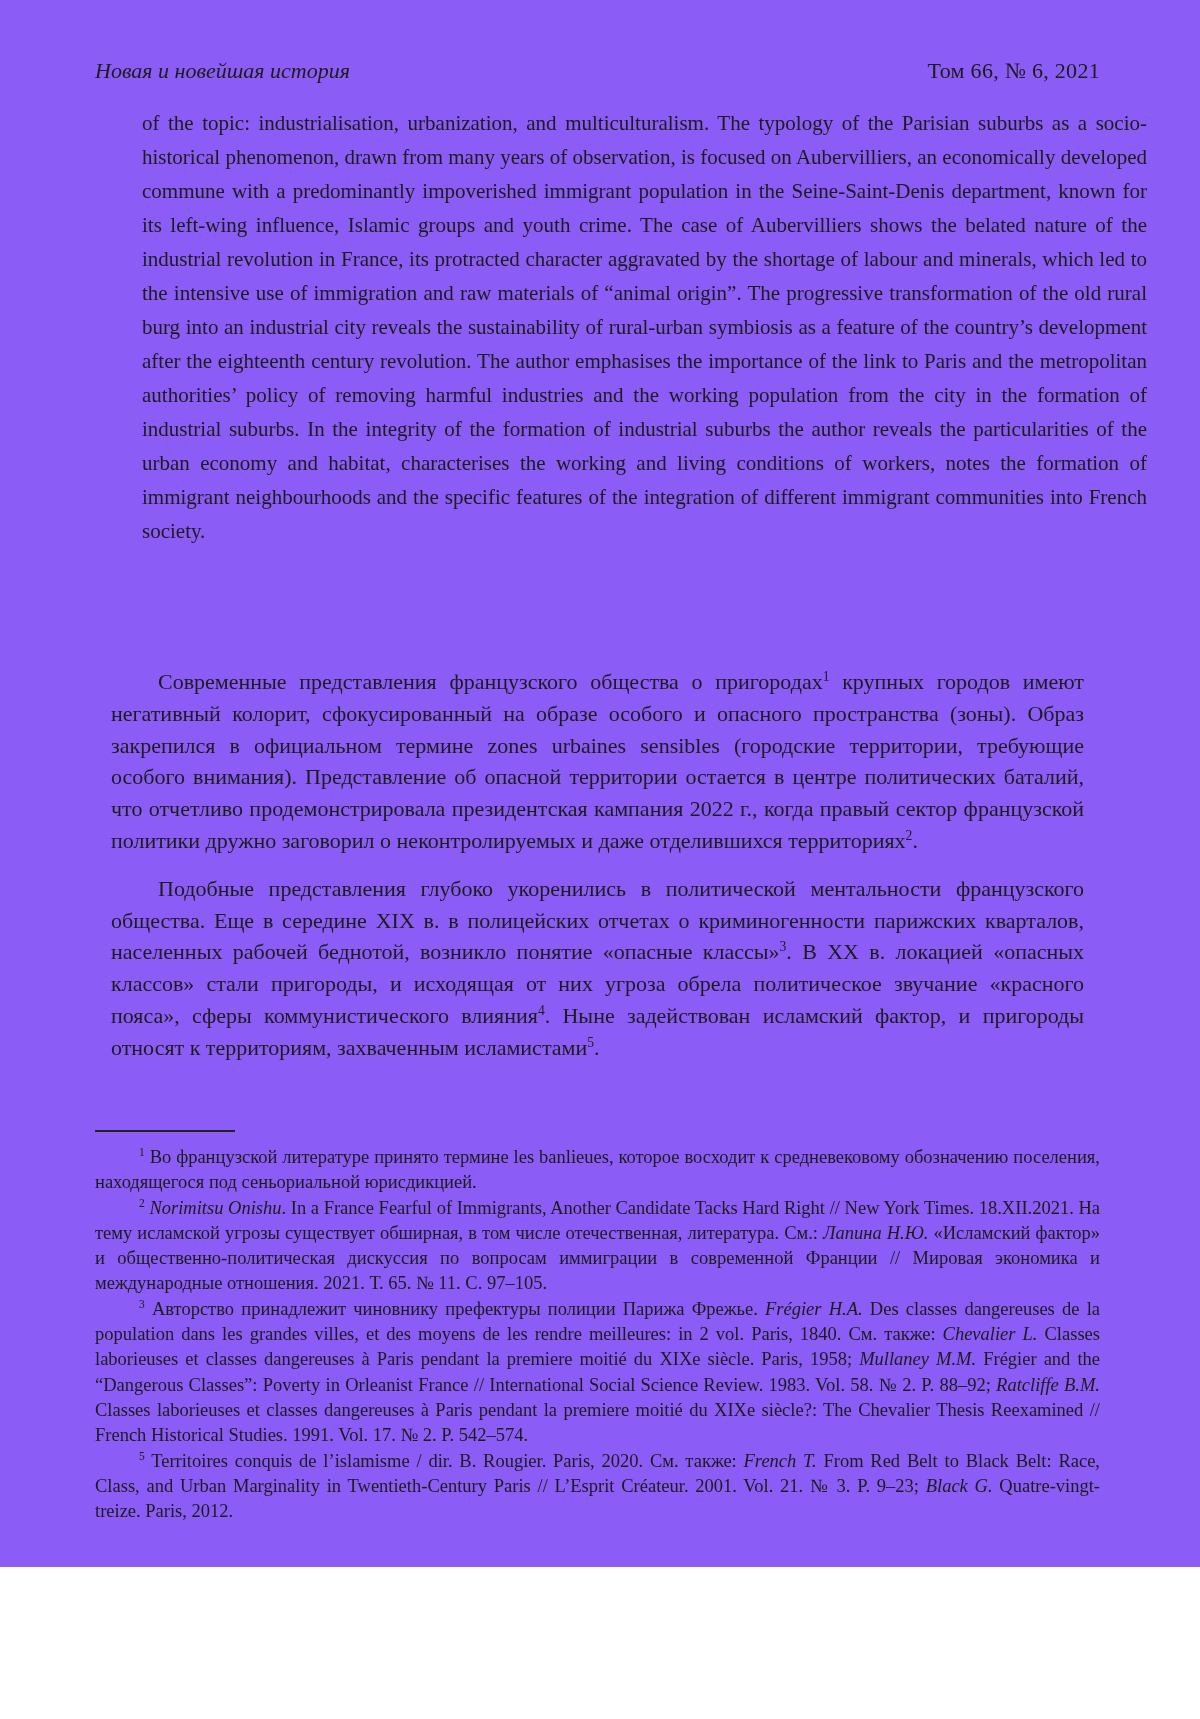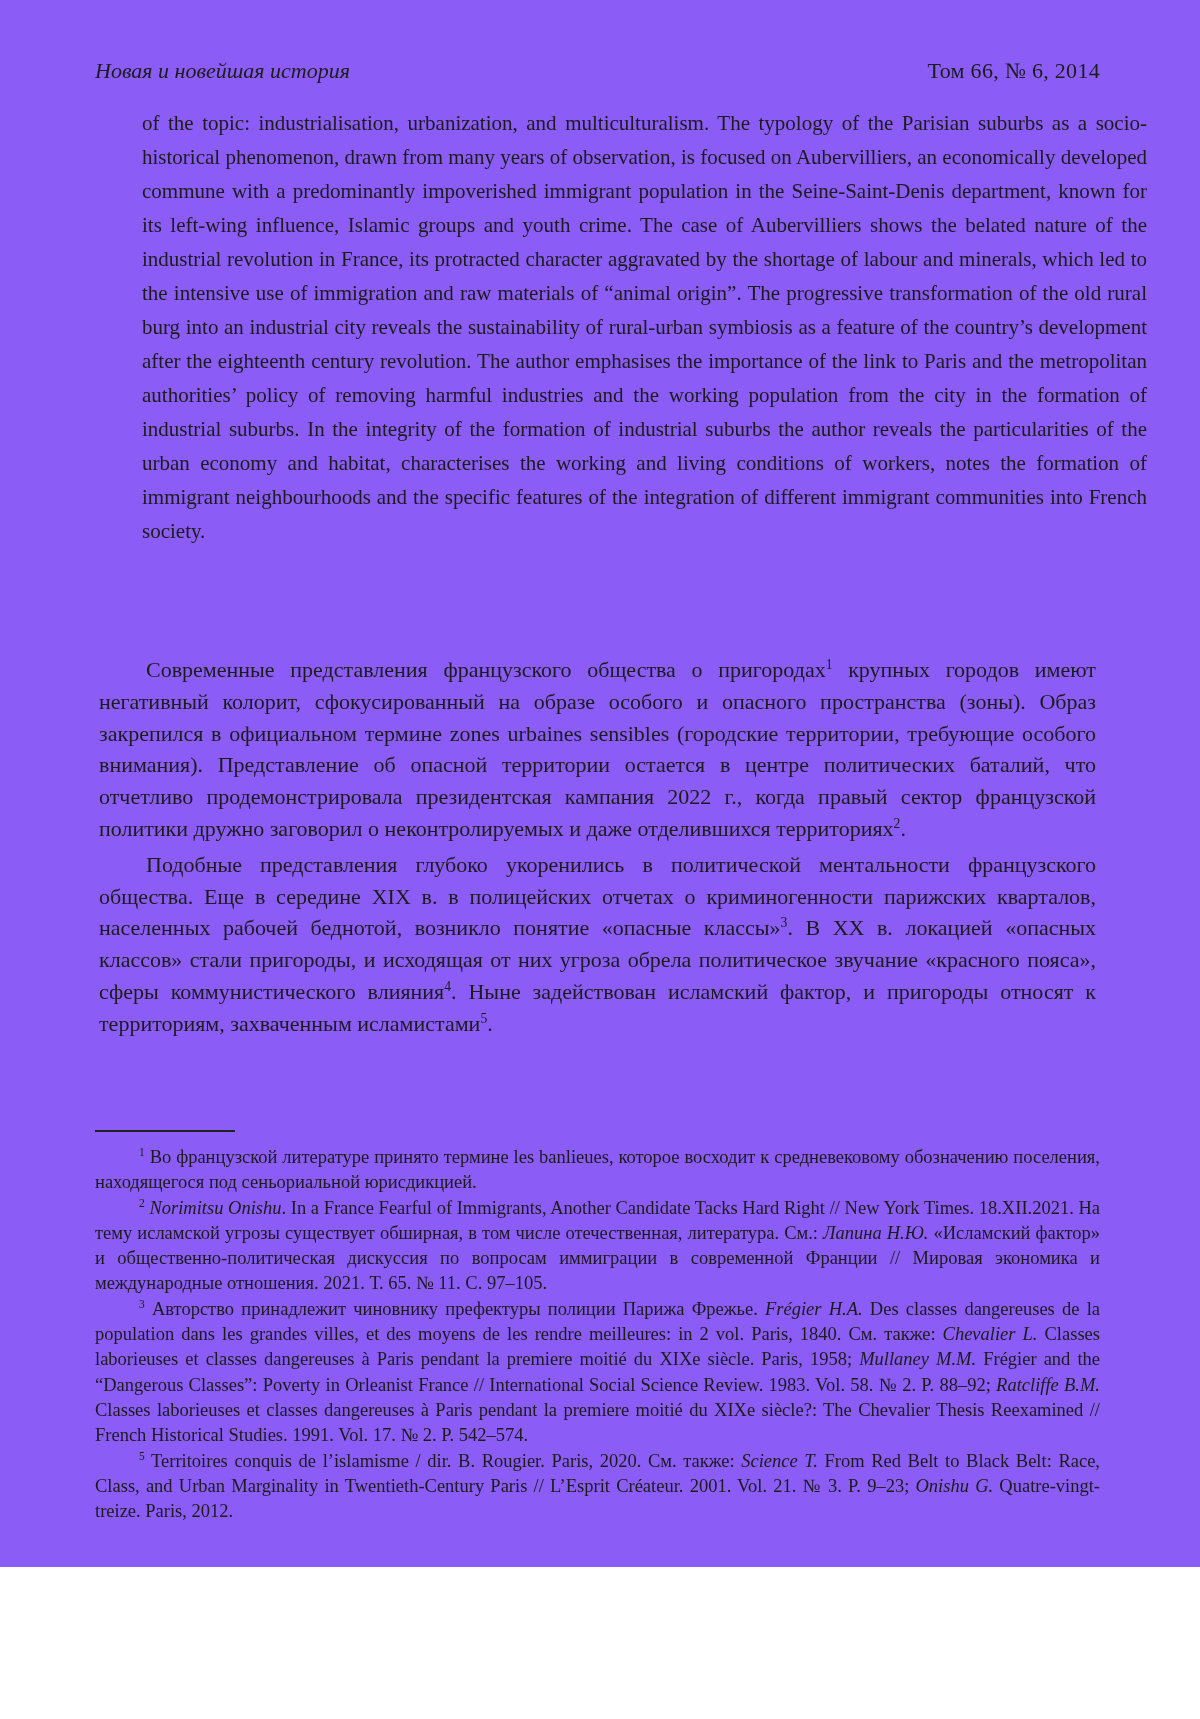--- a/index.html
+++ b/index.html
@@ -46,21 +46,21 @@
     text-align: justify;
   }
 
   
   .article-body {
     top: 650px;
     font-size: 22px;
     line-height: 31.8px;
     text-align: justify;
   }
-  .article-body p { margin: 4px; text-indent: 47px; }
+  .article-body p { margin: 16px; text-indent: 47px; }
 
   
   .footnote-block { top: 1130px; }
   .fn-rule {
     width: 140px; height: 0;
     border-top: 2.5px solid #222222;
     margin: 0 0 13px 0;
   }
   .footnotes {
     font-size: 18.5px;
@@ -79,36 +79,36 @@
   sup { font-size: 0.62em; line-height: 0; vertical-align: super; }
   .it { font-style: italic; }
 </style>
 </head>
 <body>
 
 <div class="page">
 
   <div class="content-col running-head">
     <span class="journal-title">Новая и новейшая история</span>
-    <span class="issue-info">Том 66, № 6, 2014</span>
+    <span class="issue-info">Том 66, № 6, 2021</span>
   </div>
 
   <div class="content-col abstract">of the topic: industrialisation, urbanization, and multiculturalism. The typology of the Parisian suburbs as a socio-historical phenomenon, drawn from many years of observation, is focused on Aubervilliers, an economically developed commune with a predominantly impoverished immigrant population in the Seine-Saint-Denis department, known for its left-wing influence, Islamic groups and youth crime. The case of Aubervilliers shows the belated nature of the industrial revolution in France, its protracted character aggravated by the shortage of labour and minerals, which led to the intensive use of immigration and raw materials of “animal origin”. The progressive transformation of the old rural burg into an industrial city reveals the sustainability of rural-urban symbiosis as a feature of the country’s development after the eighteenth century revolution. The author emphasises the importance of the link to Paris and the metropolitan authorities’ policy of removing harmful industries and the working population from the city in the formation of industrial suburbs. In the integrity of the formation of industrial suburbs the author reveals the particularities of the urban economy and habitat, characterises the working and living conditions of workers, notes the formation of immigrant neighbourhoods and the specific features of the integration of different immigrant communities into French society.</div>
 
 
   <div class="content-col article-body">
     <p><span>Современные представления французского общества о пригородах</span><sup>1</sup><span> крупных городов имеют негативный колорит, сфокусированный на образе особого и опасного пространства (зоны). Образ закрепился в официальном термине zones urbaines sensibles (городские территории, требующие особого внимания). Представление об опасной территории остается в центре политических баталий, что отчетливо продемонстрировала президентская кампания 2022 г., когда правый сектор французской политики дружно заговорил о неконтролируемых и даже отделившихся территориях</span><sup>2</sup><span>.</span></p>
     <p><span>Подобные представления глубоко укоренились в политической ментальности французского общества. Еще в середине XIX в. в полицейских отчетах о криминогенности парижских кварталов, населенных рабочей беднотой, возникло понятие «опасные классы»</span><sup>3</sup><span>. В XX в. локацией «опасных классов» стали пригороды, и исходящая от них угроза обрела политическое звучание «красного пояса», сферы коммунистического влияния</span><sup>4</sup><span>. Ныне задействован исламский фактор, и пригороды относят к территориям, захваченным исламистами</span><sup>5</sup><span>.</span></p>
   </div>
 
   <div class="content-col footnote-block">
     <div class="fn-rule"></div>
     <div class="footnotes">
       <p><sup>1</sup><span> Во французской литературе принято термине les banlieues, которое восходит к средневековому обозначению поселения, находящегося под сеньориальной юрисдикцией.</span></p>
       <p><sup>2</sup><span> </span><span class="it">Norimitsu Onishu</span><span>. In a France Fearful of Immigrants, Another Candidate Tacks Hard Right // New York Times. 18.XII.2021. На тему исламской угрозы существует обширная, в том числе отечественная, литература. См.: </span><span class="it">Лапина Н.Ю.</span><span> «Исламский фактор» и общественно-политическая дискуссия по вопросам иммиграции в современной Франции // Мировая экономика и международные отношения. 2021. Т. 65. № 11. С. 97–105.</span></p>
       <p><sup>3</sup><span> Авторство принадлежит чиновнику префектуры полиции Парижа Фрежье. </span><span class="it">Frégier H.A.</span><span> Des classes dangereuses de la population dans les grandes villes, et des moyens de les rendre meilleures: in 2 vol. Paris, 1840. См. также: </span><span class="it">Chevalier L.</span><span> Classes laborieuses et classes dangereuses à Paris pendant la premiere moitié du XIXe siècle. Paris, 1958; </span><span class="it">Mullaney M.M.</span><span> Frégier and the “Dangerous Classes”: Poverty in Orleanist France // International Social Science Review. 1983. Vol. 58. № 2. P. 88–92; </span><span class="it">Ratcliffe B.M.</span><span> Classes laborieuses et classes dangereuses à Paris pendant la premiere moitié du XIXe siècle?: The Chevalier Thesis Reexamined // French Historical Studies. 1991. Vol. 17. № 2. P. 542–574.</span></p>
-      <p><sup>5</sup><span> Territoires conquis de l’islamisme / dir. B. Rougier. Paris, 2020. См. также: </span><span class="it">Science T.</span><span> From Red Belt to Black Belt: Race, Class, and Urban Marginality in Twentieth-Century Paris // L’Esprit Créateur. 2001. Vol. 21. № 3. P. 9–23; </span><span class="it">Onishu G.</span><span> Quatre-vingt-treize. Paris, 2012.</span></p>
+      <p><sup>5</sup><span> Territoires conquis de l’islamisme / dir. B. Rougier. Paris, 2020. См. также: </span><span class="it">French T.</span><span> From Red Belt to Black Belt: Race, Class, and Urban Marginality in Twentieth-Century Paris // L’Esprit Créateur. 2001. Vol. 21. № 3. P. 9–23; </span><span class="it">Black G.</span><span> Quatre-vingt-treize. Paris, 2012.</span></p>
     </div>
   </div>
 
   <div class="page-number">96</div>
 
 </div>
 
 </body></html>

